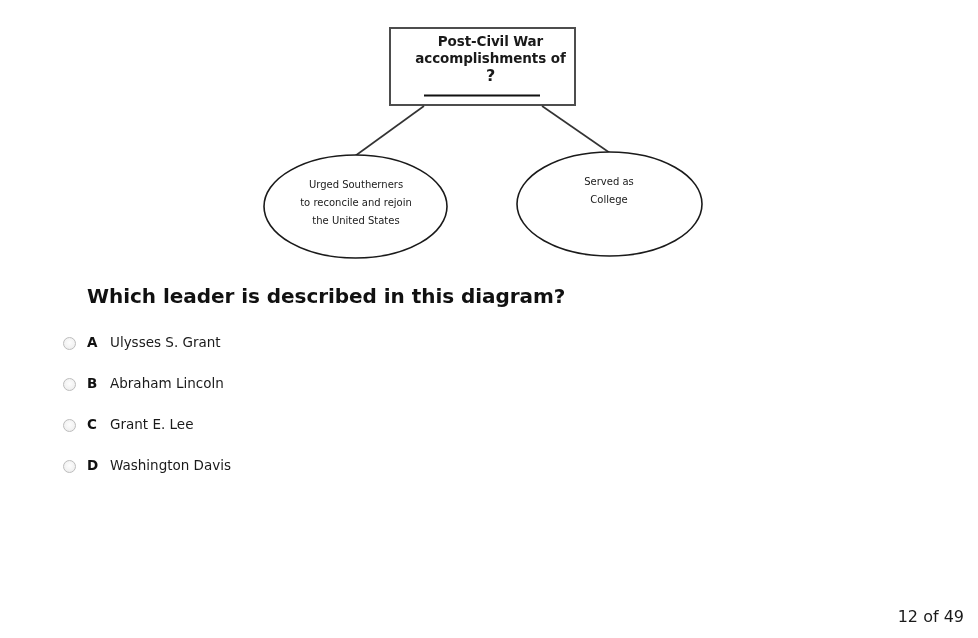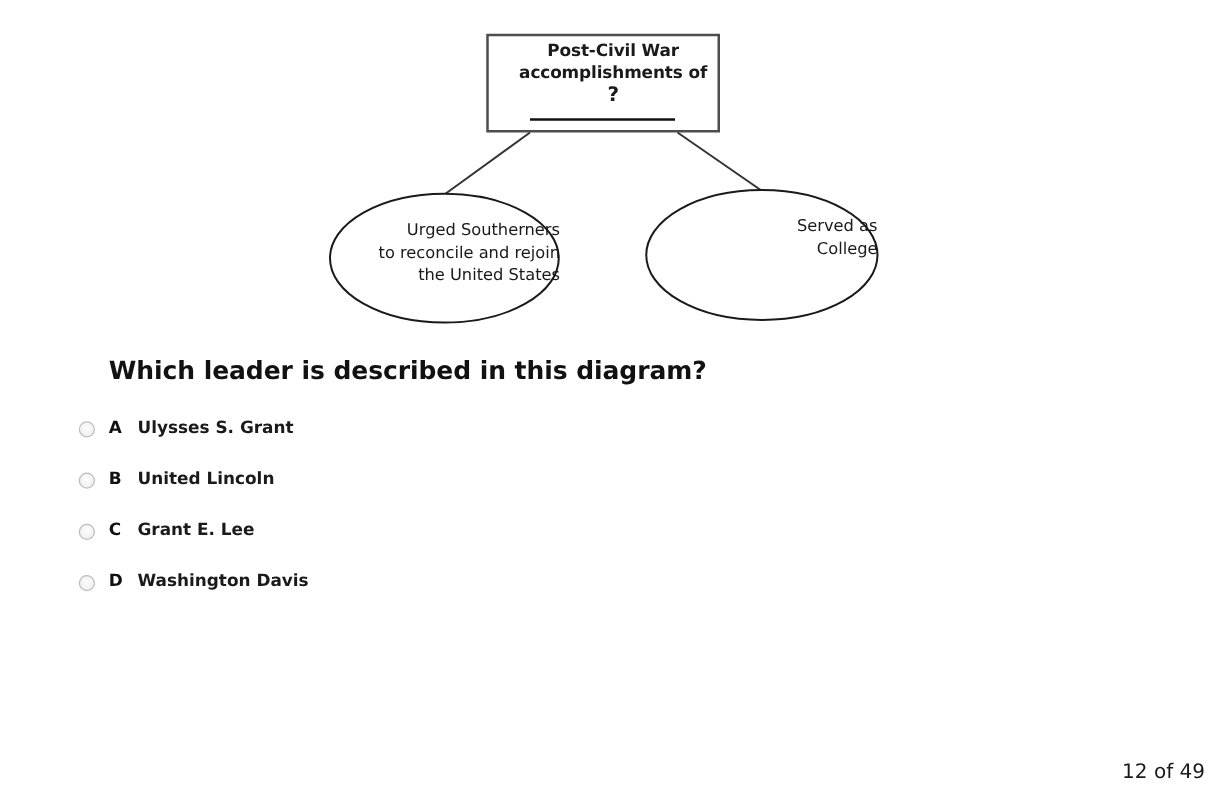--- a/index.html
+++ b/index.html
@@ -55,22 +55,22 @@
   .topbox-line1, .topbox-line2 { white-space: nowrap; }
   .topbox-qmark {
     font-size: 16px;
     font-weight: bold;
     line-height: 18px;
     margin-top: 0px;
   }
 
   .ellipse-text {
     position: absolute;
-    text-align: right;
-    font-size: 13px;
+    text-align: center;
+    font-size: 10px;
     line-height: 18px;
     color: #1a1a1a;
     font-weight: normal;
   }
   #ellipse-left-text {
     left: 264px;
     top: 176px;
     width: 184px;
   }
   #ellipse-right-text {
@@ -127,21 +127,21 @@
     top: 9px;
     font-size: 13.5px;
     font-weight: bold;
     color: #111111;
   }
   .option-label {
     position: absolute;
     left: 110px;
     top: 9px;
     font-size: 13.5px;
-    font-weight: bold;
+    font-weight: normal;
     color: #1a1a1a;
     white-space: nowrap;
   }
 
   
   #page-indicator {
     position: absolute;
     right: 14px;
     bottom: 12px;
     font-size: 16px;
@@ -194,21 +194,21 @@
 
     <div class="option-row">
       <span class="option-radio"></span>
       <span class="option-letter">A</span>
       <span class="option-label">Ulysses S. Grant</span>
     </div>
 
     <div class="option-row">
       <span class="option-radio"></span>
       <span class="option-letter">B</span>
-      <span class="option-label">United Lincoln</span>
+      <span class="option-label">Abraham Lincoln</span>
     </div>
 
     <div class="option-row">
       <span class="option-radio"></span>
       <span class="option-letter">C</span>
       <span class="option-label">Grant E. Lee</span>
     </div>
 
     <div class="option-row">
       <span class="option-radio"></span>

